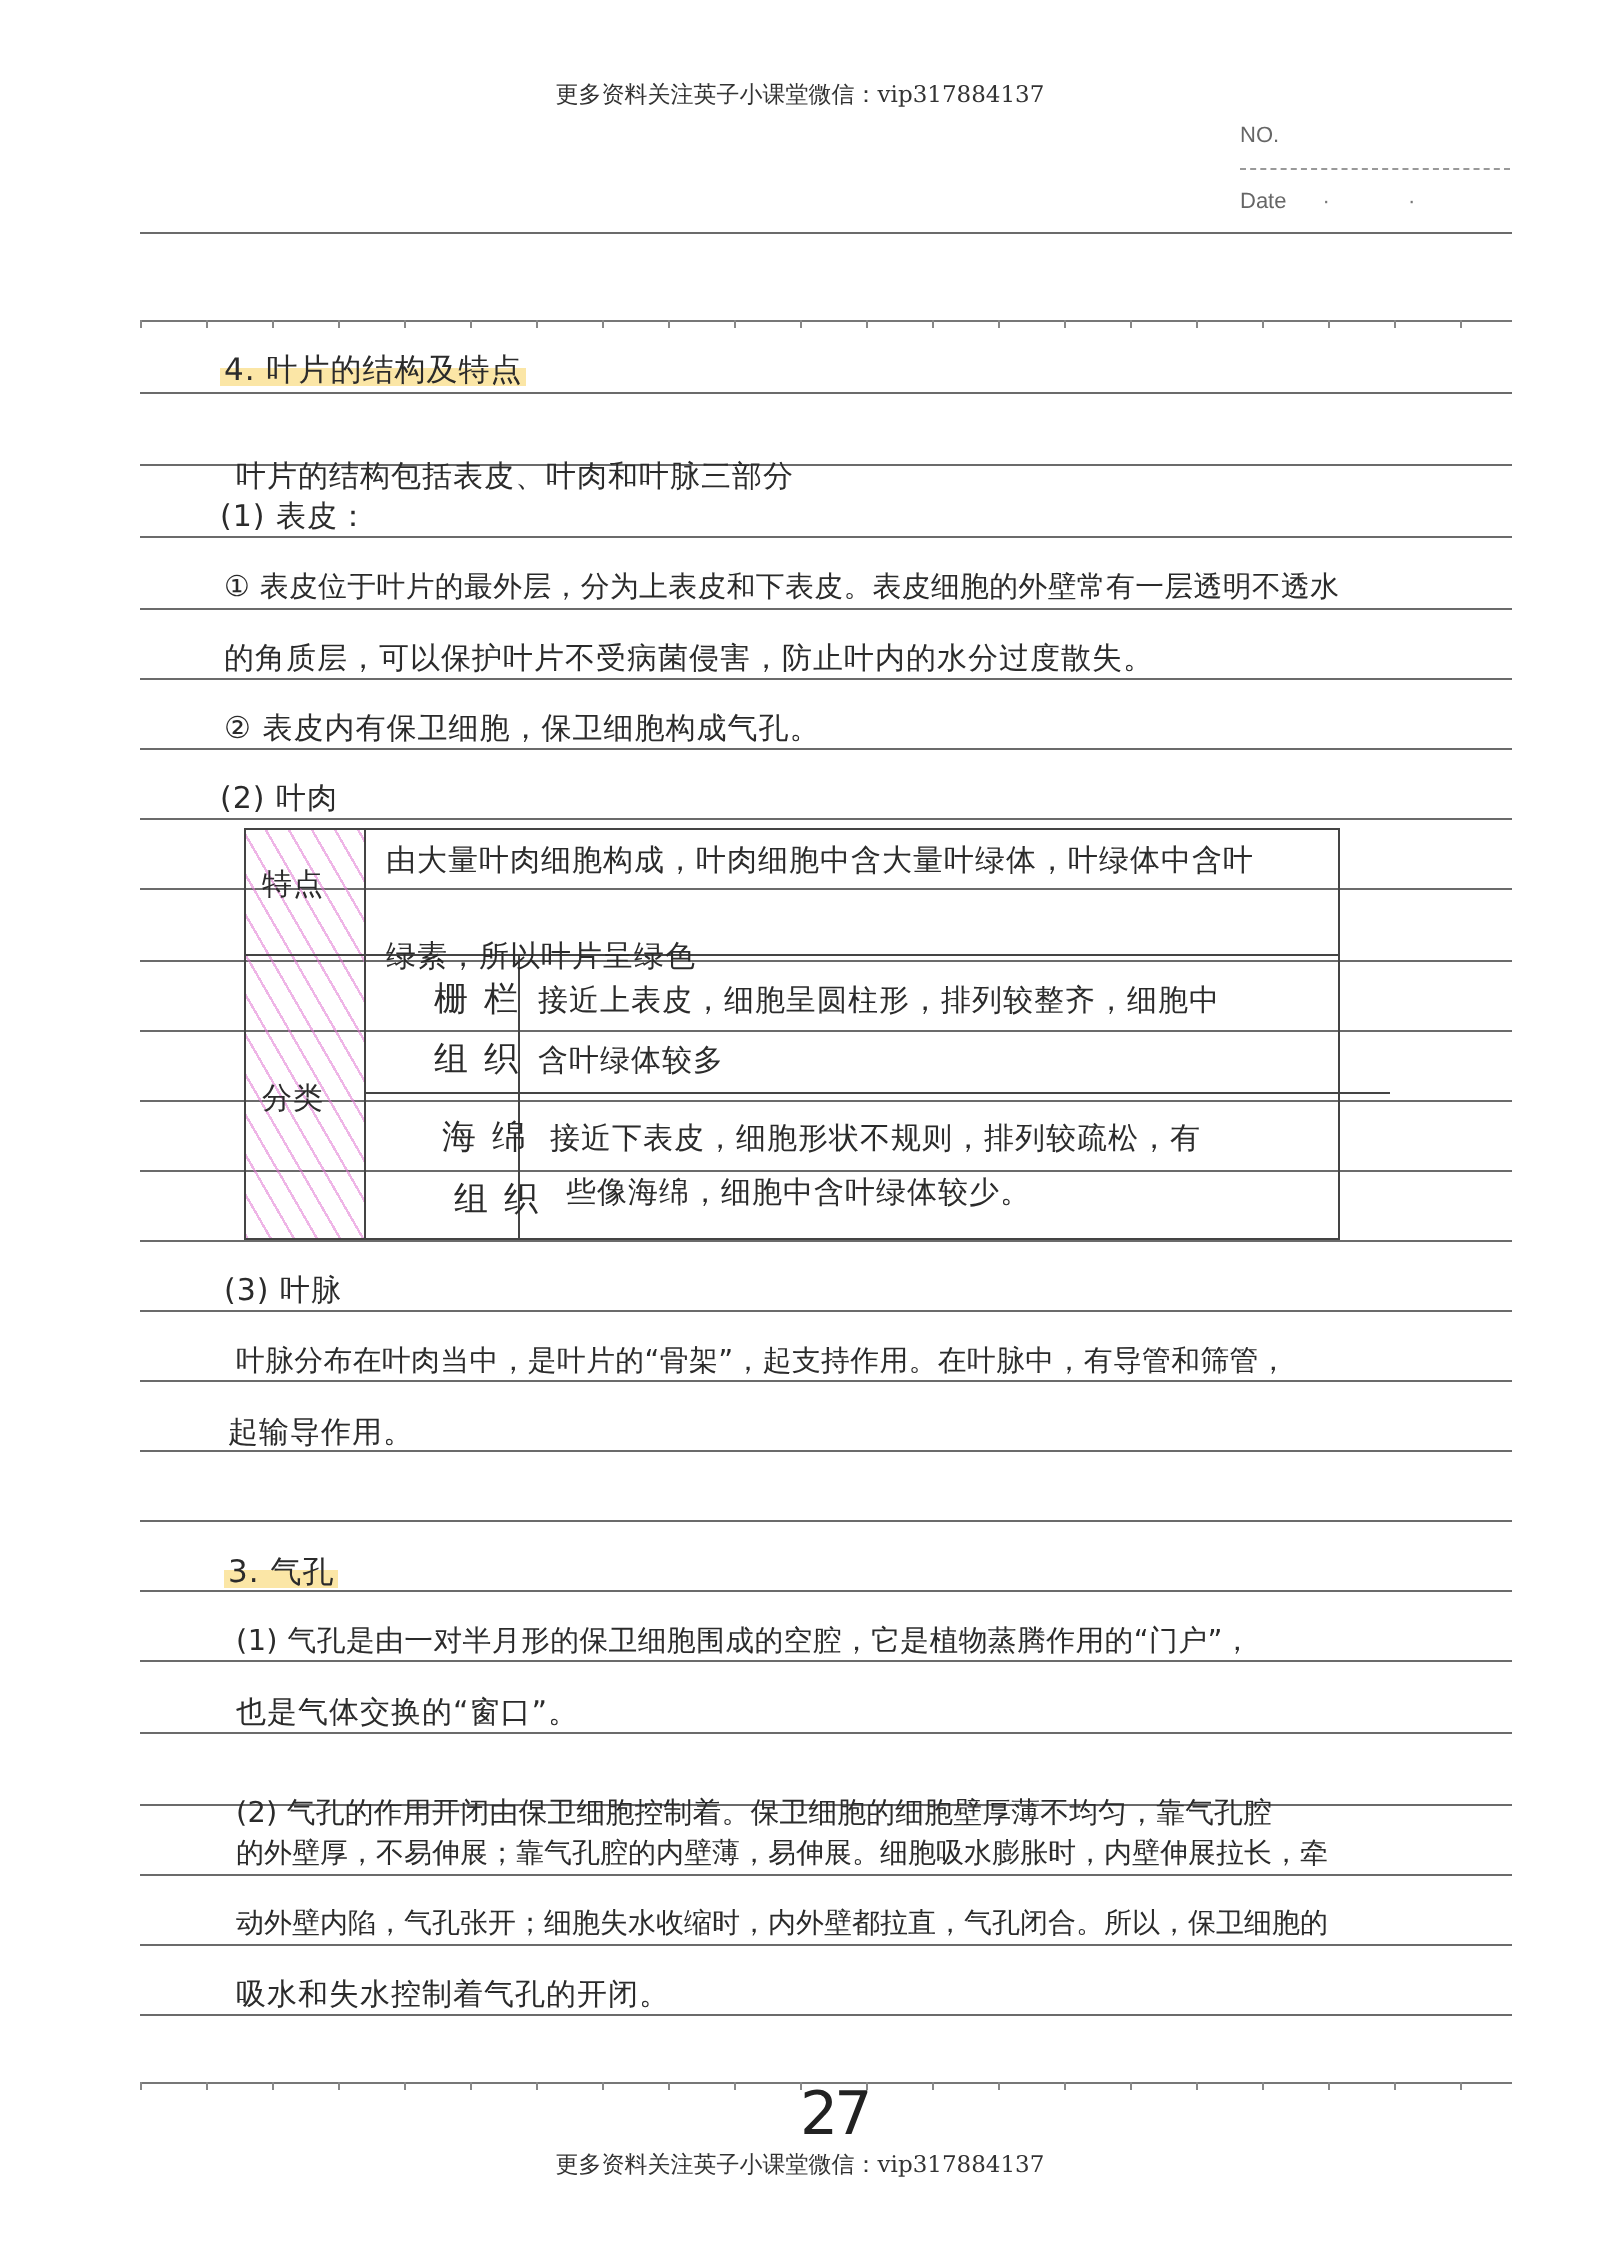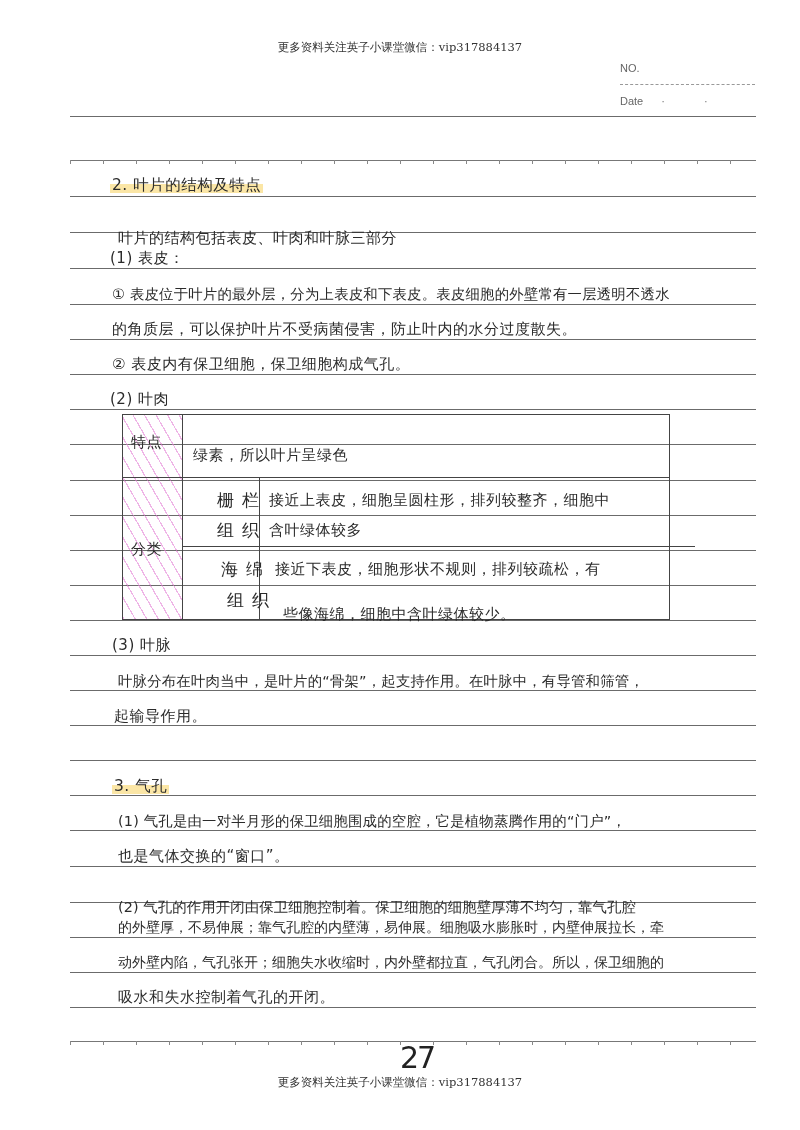--- a/index.html
+++ b/index.html
@@ -90,48 +90,49 @@
   <div class="rule" style="top:795px"></div>
   <div class="rule" style="top:830px"></div>
   <div class="rule" style="top:866px"></div>
   <div class="rule" style="top:902px"></div>
   <div class="rule" style="top:937px"></div>
   <div class="rule" style="top:972px"></div>
   <div class="rule" style="top:1007px"></div>
   <div class="rule ticked" style="top:1041px"></div>
 </div>
 
-<div class="line heading" style="top:176px; left:110px;"><span class="hl">2. 叶片的结构及特点</span></div>
+<div class="line heading" style="top:176px; left:110px;"><span class="hl">4. 叶片的结构及特点</span></div>
 <div class="line" style="top:212px; left:118px;margin-top:17px;">叶片的结构包括表皮、叶肉和叶脉三部分</div>
 <div class="line" style="top:249px; left:110px;">(1) 表皮：</div>
 <div class="line" style="top:285px; left:112px; font-size:14.4px; letter-spacing:0.2px;">① 表皮位于叶片的最外层，分为上表皮和下表皮。表皮细胞的外壁常有一层透明不透水</div>
 <div class="line" style="top:320px; left:112px;">的角质层，可以保护叶片不受病菌侵害，防止叶内的水分过度散失。</div>
 <div class="line" style="top:355px; left:112px;">② 表皮内有保卫细胞，保卫细胞构成气孔。</div>
 <div class="line" style="top:390px; left:110px;">(2) 叶肉</div>
 
 <div class="tbl">
   <div class="col-left"></div>
   <div class="row-split"></div>
   <div class="sub-col"></div>
   <div class="sub-split"></div>
 
   <div class="tcell tlabel" style="left:8px; top:18px;">特点</div>
-  <div class="tcell" style="left:70px; top:31px;">绿素，所以叶片呈绿色</div>
+  <div class="tcell" style="left:70px; top:6px;">由大量叶肉细胞构成，叶肉细胞中含大量叶绿体，叶绿体中含叶</div>
+  <div class="tcell" style="left:70px; top:54px;">绿素，所以叶片呈绿色</div>
 
   <div class="tcell tlabel" style="left:8px; top:125px;">分类</div>
 
   <div class="tcell tname" style="left:78px; top:76px;">栅栏</div>
   <div class="tcell tname" style="left:78px; top:106px;">组织</div>
   <div class="tcell" style="left:146px; top:76px;">接近上表皮，细胞呈圆柱形，排列较整齐，细胞中</div>
   <div class="tcell" style="left:146px; top:106px;">含叶绿体较多</div>
 
   <div class="tcell tname" style="left:82px; top:145px;">海绵</div>
   <div class="tcell tname" style="left:88px; top:176px;">组织</div>
   <div class="tcell" style="left:152px; top:145px;">接近下表皮，细胞形状不规则，排列较疏松，有</div>
-  <div class="tcell" style="left:160px; top:190px;">些像海绵，细胞中含叶绿体较少。</div>
+  <div class="tcell" style="left:160px; top:172px;">些像海绵，细胞中含叶绿体较少。</div>
 </div>
 
 <div class="line" style="top:636px; left:112px;">(3) 叶脉</div>
 <div class="line" style="top:672px; left:118px; font-size:14.4px; letter-spacing:0.2px;">叶脉分布在叶肉当中，是叶片的“骨架”，起支持作用。在叶脉中，有导管和筛管，</div>
 <div class="line" style="top:707px; left:114px;">起输导作用。</div>
 
 <div class="line heading" style="top:777px; left:112px;"><span class="hl">3. 气孔</span></div>
 <div class="line" style="top:812px; left:118px; font-size:14.4px; letter-spacing:0.2px;">(1) 气孔是由一对半月形的保卫细胞围成的空腔，它是植物蒸腾作用的“门户”，</div>
 <div class="line" style="top:847px; left:118px;">也是气体交换的“窗口”。</div>
 <div class="line" style="top:883px; left:118px; font-size:14.4px; letter-spacing:0.1px;margin-top:15px;">(2) 气孔的作用开闭由保卫细胞控制着。保卫细胞的细胞壁厚薄不均匀，靠气孔腔</div>

